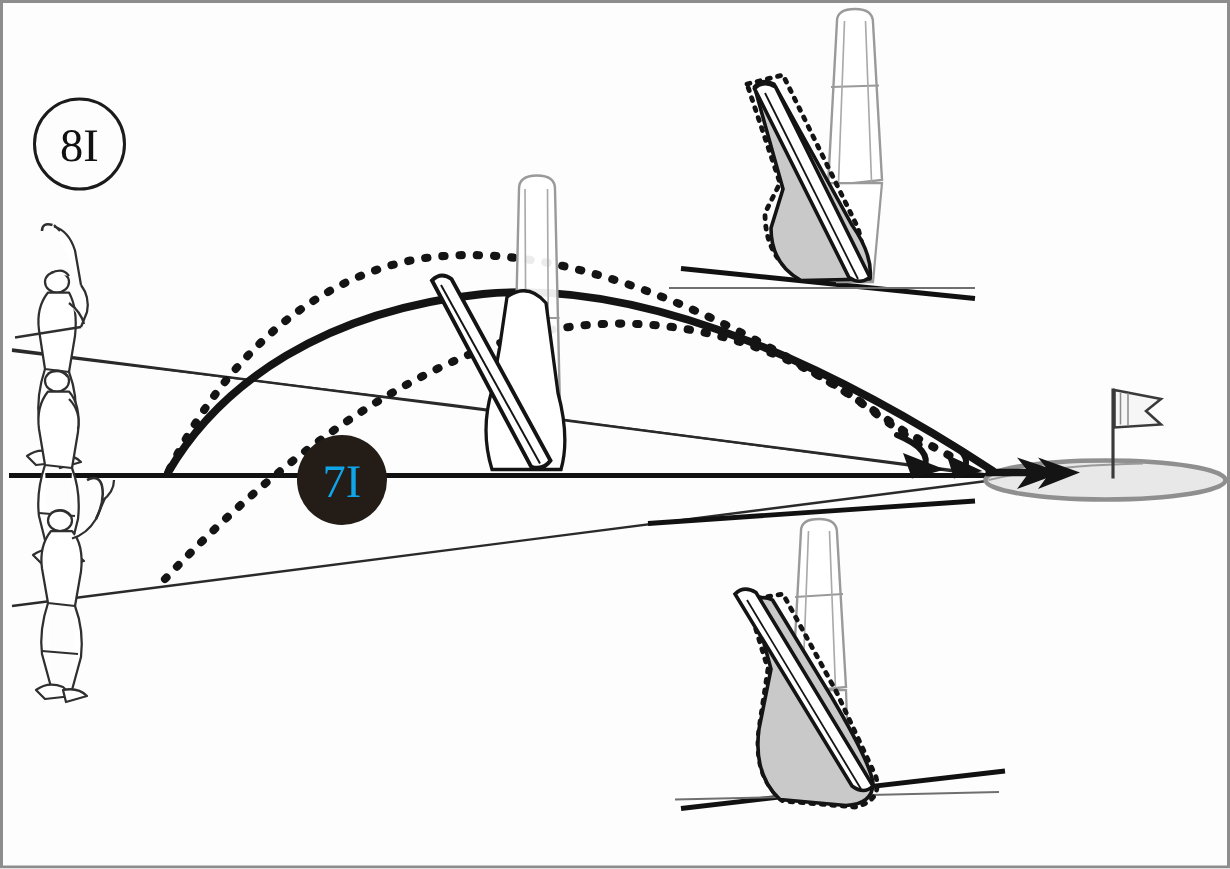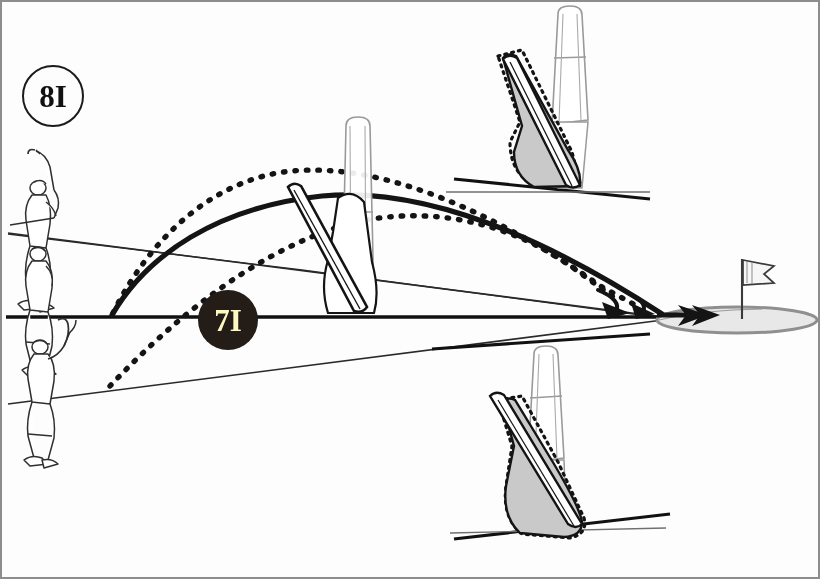--- a/index.html
+++ b/index.html
@@ -31,32 +31,31 @@
     width: 58px;
     height: 58px;
     border-radius: 50%;
     display: flex;
     align-items: center;
     justify-content: center;
     font-family: "Liberation Serif", serif;
     font-size: 31px;
     line-height: 1;
     letter-spacing: 0px;
-    font-weight: bold;
   }
   .club-badge.outline {
     border: 2px solid #1b1b1b;
     color: #111111;
     background: transparent;
   }
   .club-badge.filled {
     background: #231c17;
-    color: #fef9c3;
+    color: #0ea5e9;
     border: none;
-    font-weight: bold;
+    font-weight: normal;
     text-align: center;
   }
   #badge-8i { left: 20px;  top: 63px; }
   #badge-6i { left: 20px;  top: 427px; }
   #badge-7i { left: 196px; top: 288px; width: 60px; height: 60px; }
 </style>
 </head>
 <body>
 
 <div id="figure">

